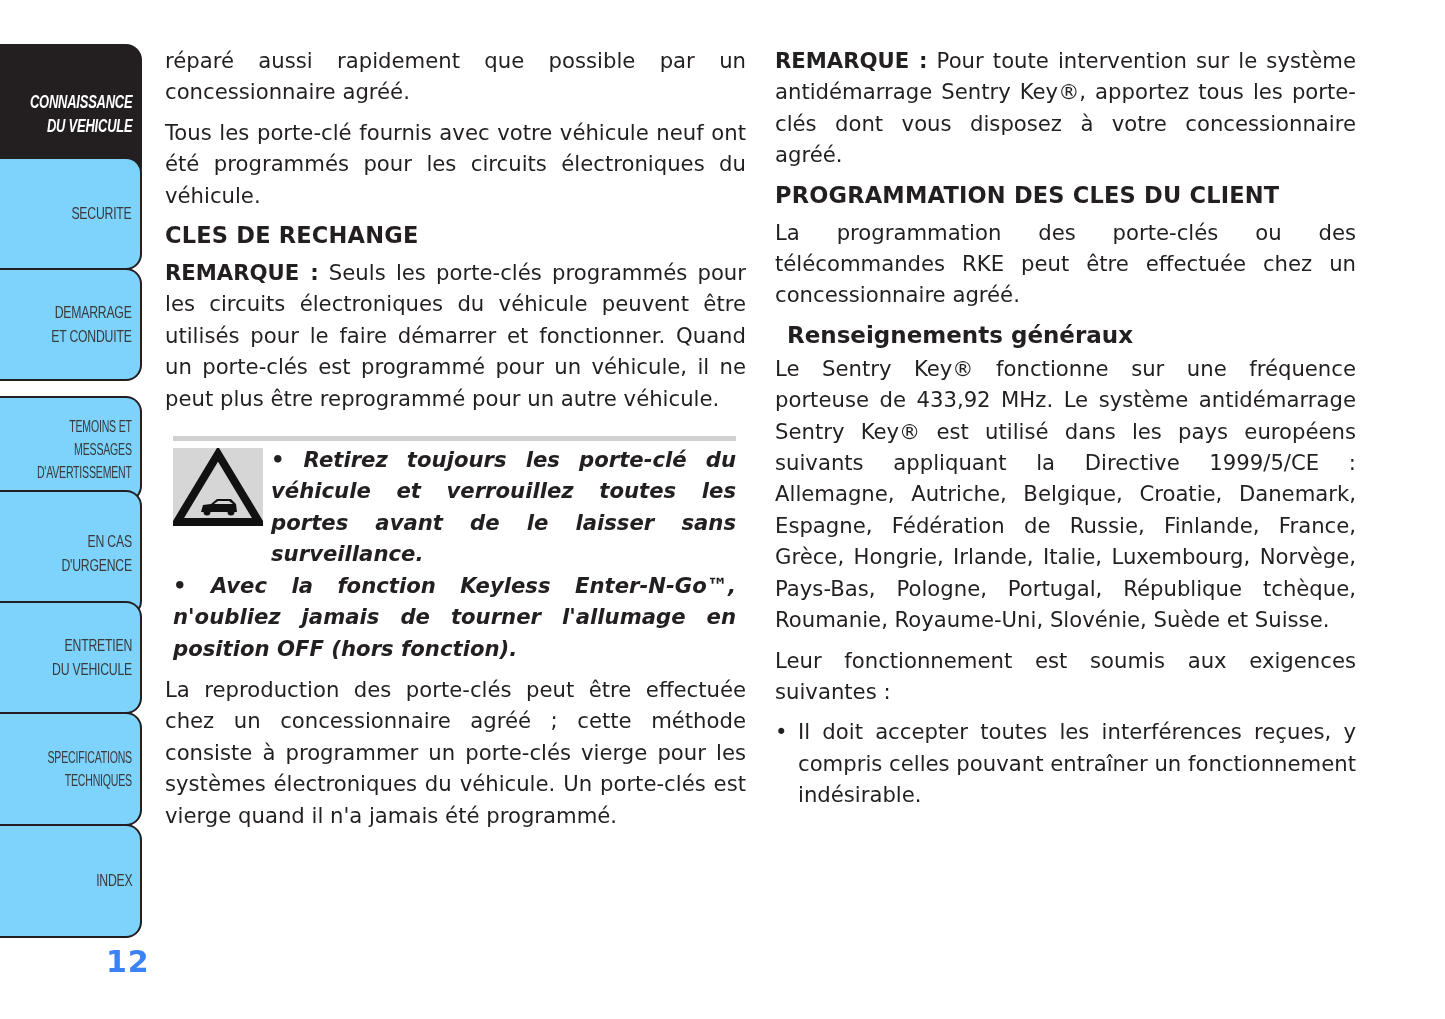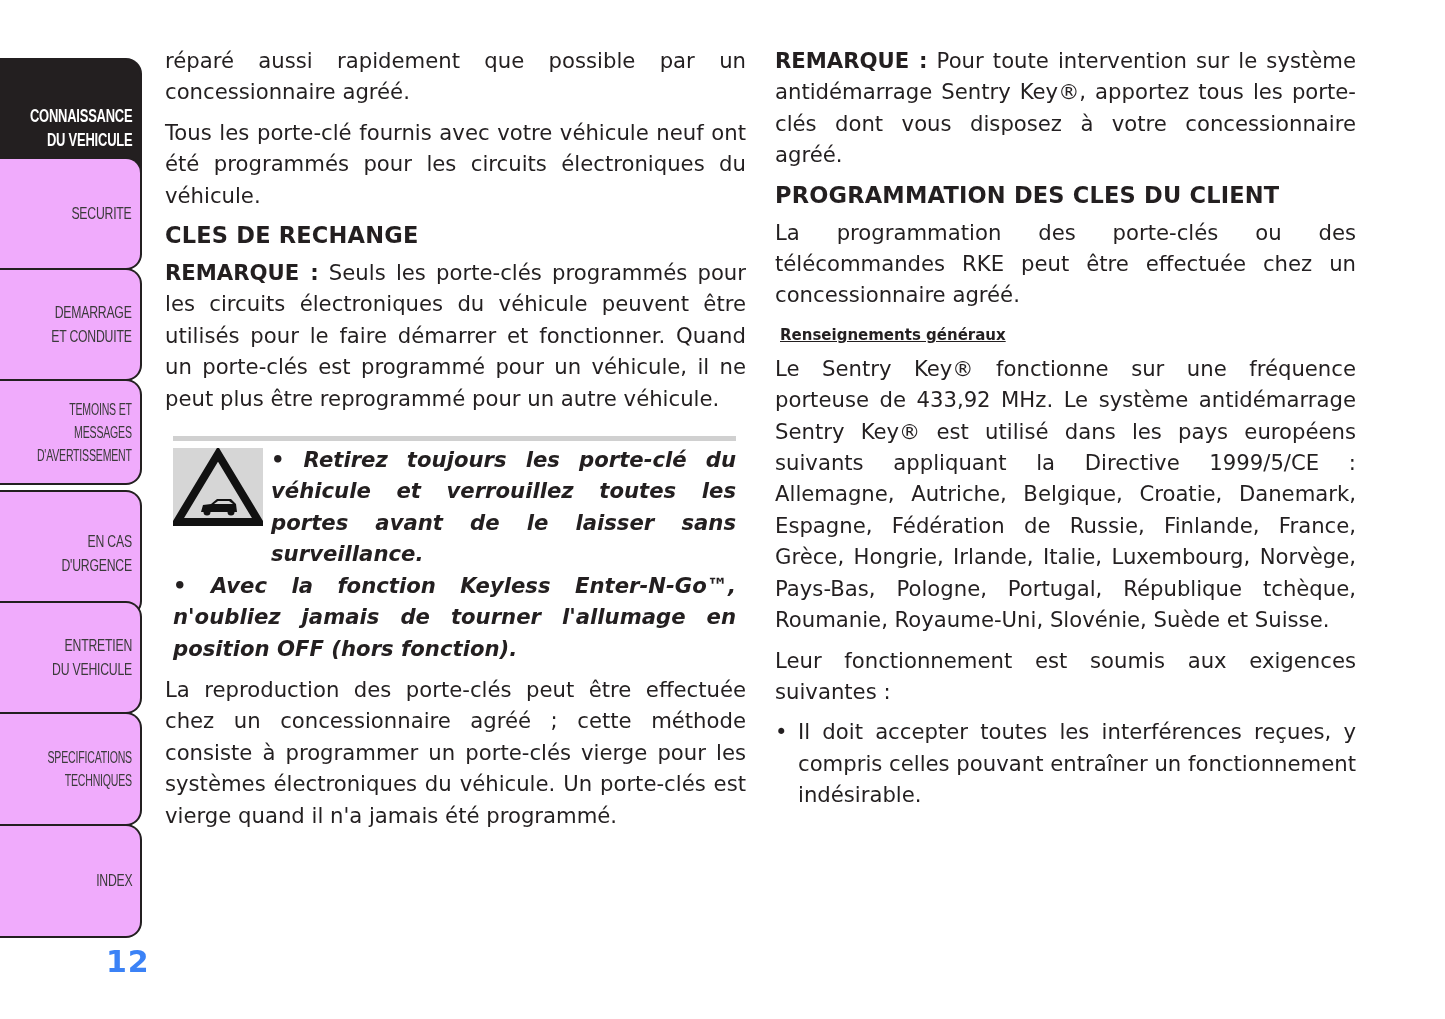--- a/index.html
+++ b/index.html
@@ -2,70 +2,70 @@
 <html><head>
   <meta charset="utf-8">
   <style>
     html, body { margin: 0; padding: 0; background: #ffffff; }
     body { width: 1445px; height: 1019px; position: relative; overflow: hidden;
            font-family: "DejaVu Sans", sans-serif; color: #231f20; }
 
     
     .tabs { position: absolute; left: 0; top: 44px; width: 144px; }
     .tab { position: absolute; left: 0; width: 142px; box-sizing: border-box;
-           background: #f0abfc; border: 2px solid #231f20; border-left: none;
+           background: #7dd3fc; border: 2px solid #231f20; border-left: none;
            border-radius: 0 16px 16px 0; display: flex; align-items: center;
            justify-content: flex-end; padding-right: 8px; cursor: pointer; }
     .tab.active { background: #231f20; }
     .tab-label { font-family: "Liberation Sans", sans-serif; font-size: 17px; line-height: 24px;
                  text-align: right; color: #3a3a3a; transform: scaleX(0.72); transform-origin: right center;
                  white-space: pre-line; letter-spacing: -0.3px; }
     .tab.active .tab-label { color: #ffffff; font-weight: bold; font-size: 18px; }
     .tab.small .tab-label { font-size: 16px; line-height: 23px; transform: scaleX(0.66); }
 
     .page-number { position: absolute; left: 106px; top: 944px; font-family: "DejaVu Sans", sans-serif;
                    font-weight: bold; font-size: 30px; color: #3b82f6; letter-spacing: 1px; }
 
     
     .col { position: absolute; top: 45px; width: 581px; font-size: 21.2px; line-height: 31.4px; }
     .col-left { left: 165px; }
     .col-right { left: 775px; }
     p { margin: 0 0 9px 0; text-align: justify; }
     .lead { font-weight: bold; }
     h2 { margin: 3px 0 6px 0; font-size: 22.5px; font-weight: bold; line-height: 31px; letter-spacing: 0.2px; }
-    h3 { margin: 6px 0 2px 5px; font-size: 15px; font-weight: bold; line-height: 31px; text-decoration: underline; }
+    h3 { margin: 6px 0 2px 12px; font-size: 23px; font-weight: bold; line-height: 31px; }
 
     
     .warning { margin: 22px 10px 10px 8px; border-top: 5px solid #d0d0d0; padding-top: 3px;
                font-style: italic; font-weight: bold; }
     .warning-row { display: flex; }
     .warning-icon { width: 90px; height: 78px; background: #d6d6d6; margin-right: 8px; margin-top: 4px; flex: none; }
     .warning-text { flex: 1; text-align: justify; }
     .warning p { margin: 0; }
 
     ul.reqs { list-style: none; margin: 0; padding: 0; }
     ul.reqs li { position: relative; padding-left: 23px; margin-bottom: 12px; text-align: justify; }
     ul.reqs li::before { content: "•"; position: absolute; left: 0; top: 0; }
   </style>
 </head>
 <body>
 
 <nav class="tabs">
-  <div class="tab active" style="top:14px; height:139px;">
+  <div class="tab active" style="top:0; height:139px;font-style:italic;">
     <span class="tab-label">CONNAISSANCE
 DU VEHICULE</span>
   </div>
   <div class="tab" style="top:113px; height:113px;">
     <span class="tab-label">SECURITE</span>
   </div>
   <div class="tab" style="top:224px; height:113px;">
     <span class="tab-label">DEMARRAGE
 ET CONDUITE</span>
   </div>
-  <div class="tab small" style="top:335px; height:106px;">
+  <div class="tab small" style="top:352px; height:106px;">
     <span class="tab-label">TEMOINS ET
 MESSAGES
 D'AVERTISSEMENT</span>
   </div>
   <div class="tab" style="top:446px; height:127px;">
     <span class="tab-label">EN CAS
 D'URGENCE</span>
   </div>
   <div class="tab" style="top:557px; height:113px;">
     <span class="tab-label">ENTRETIEN

